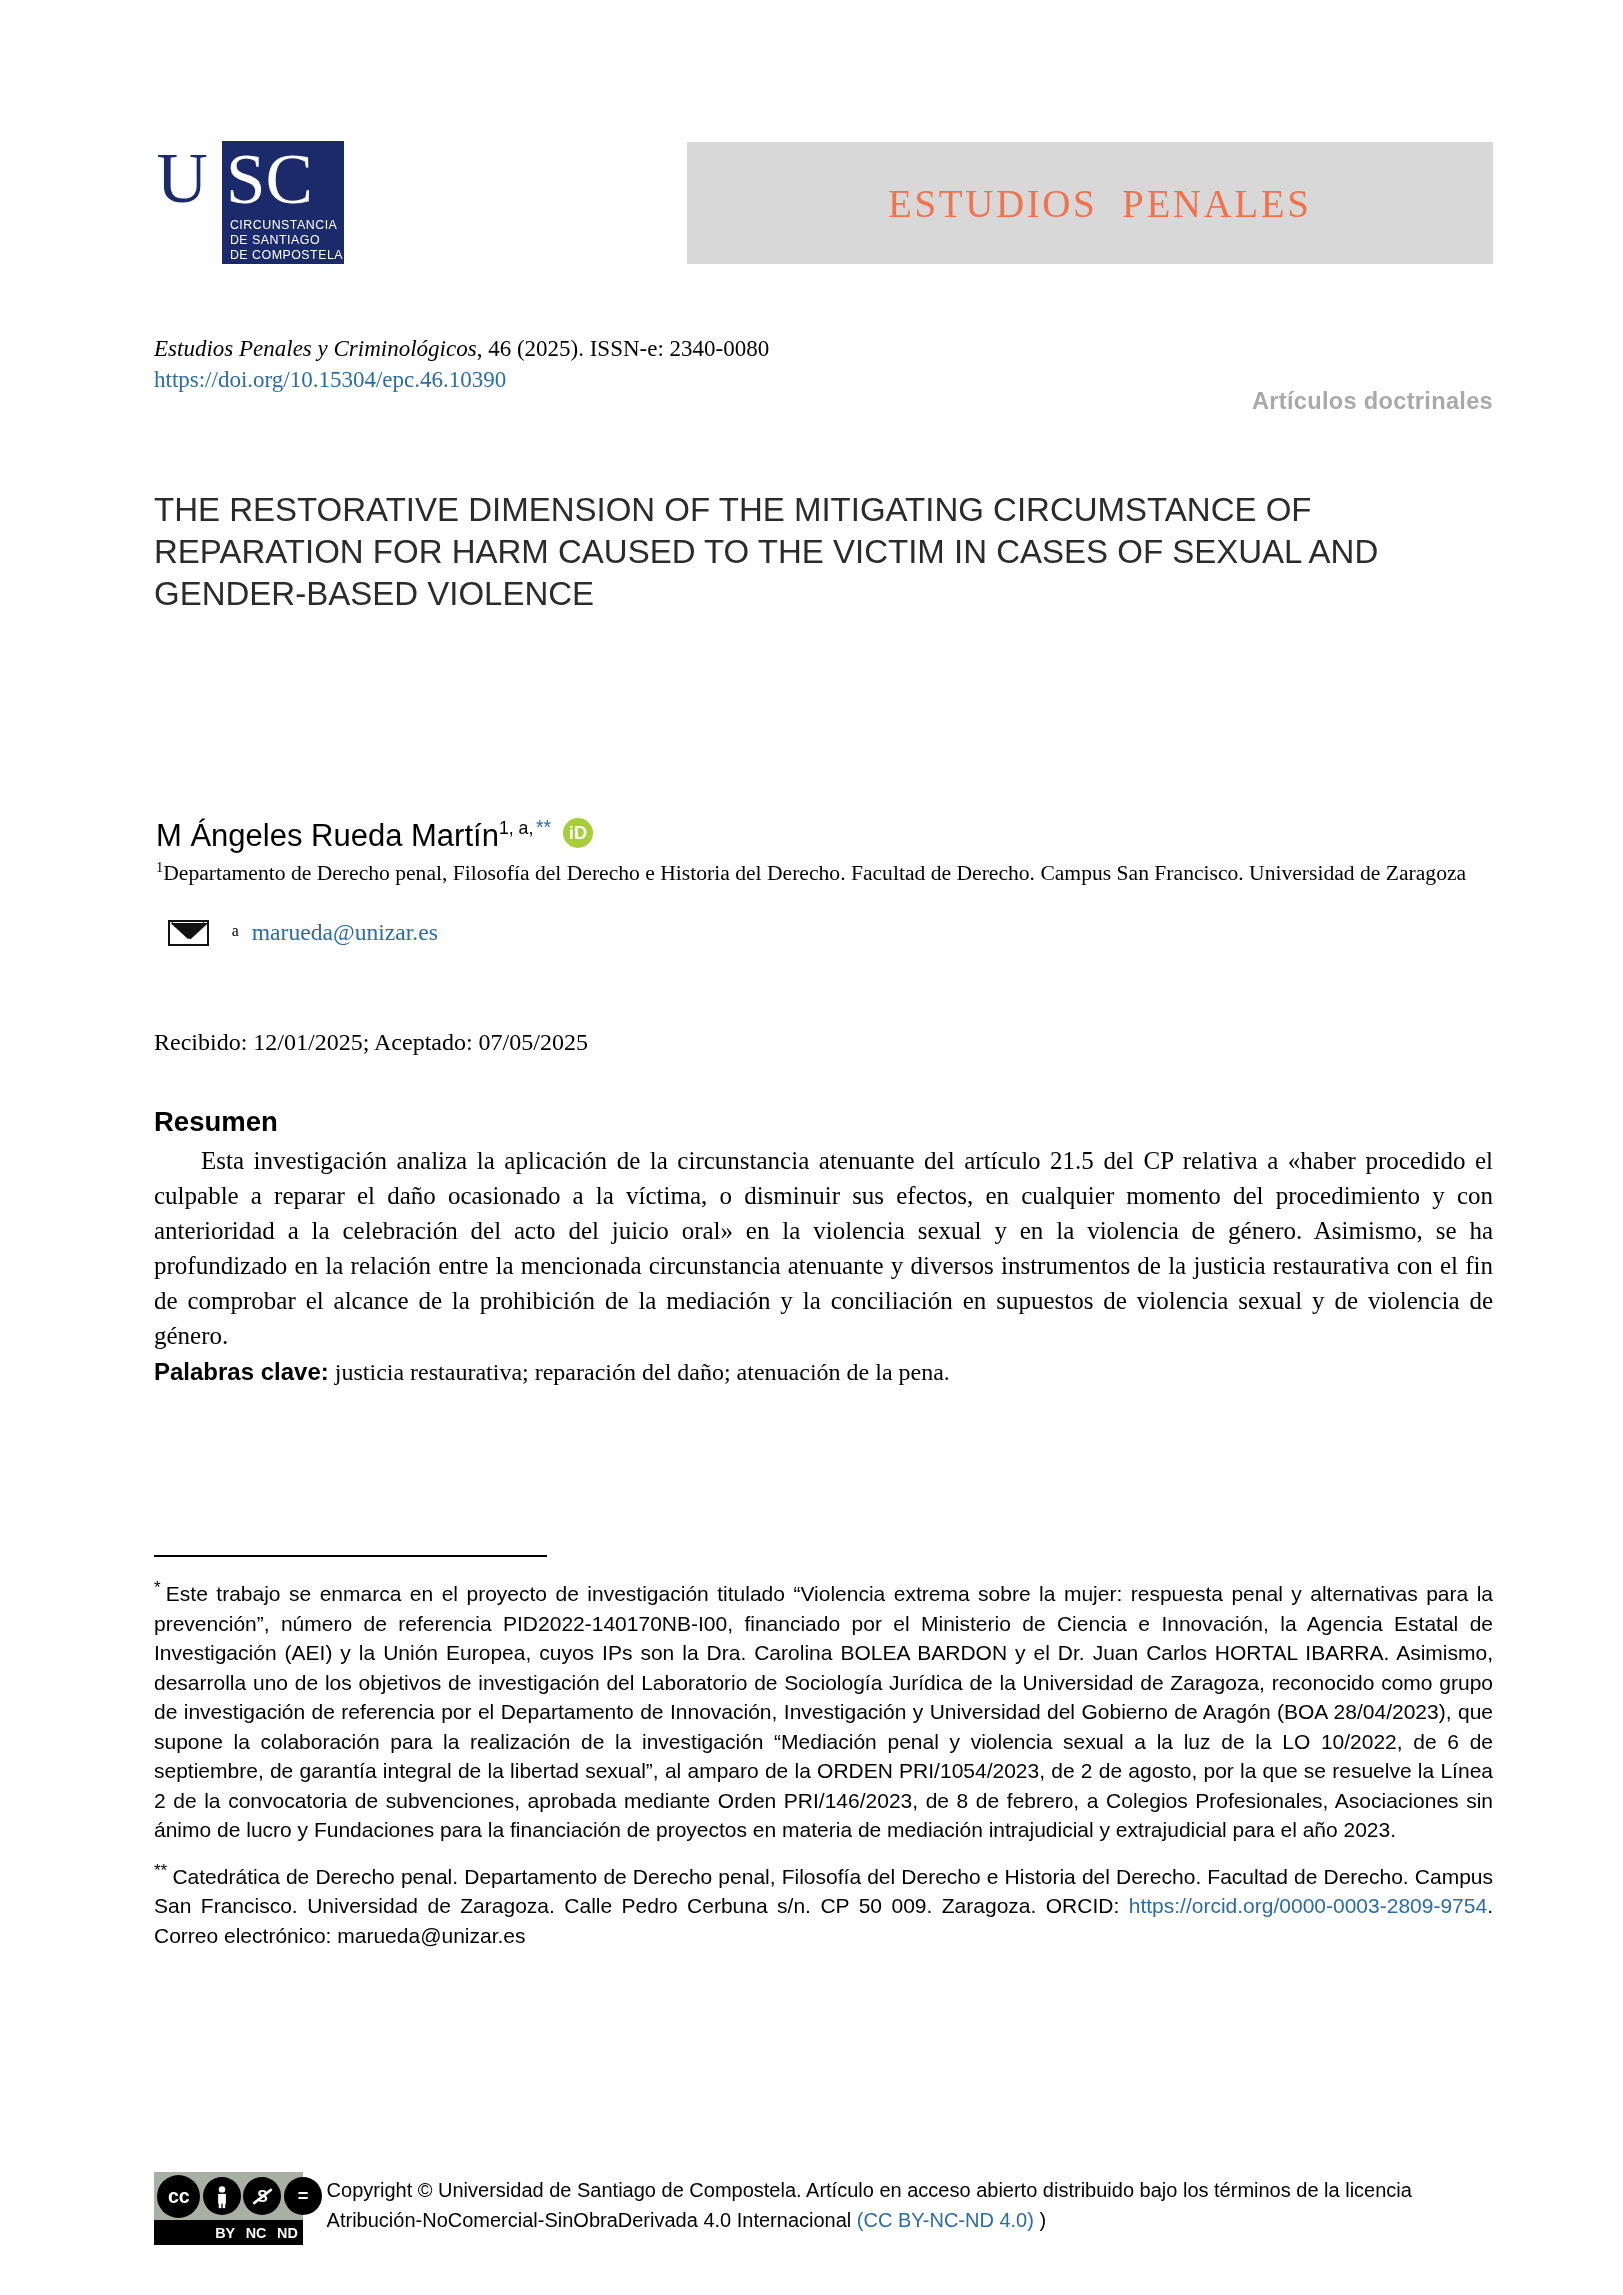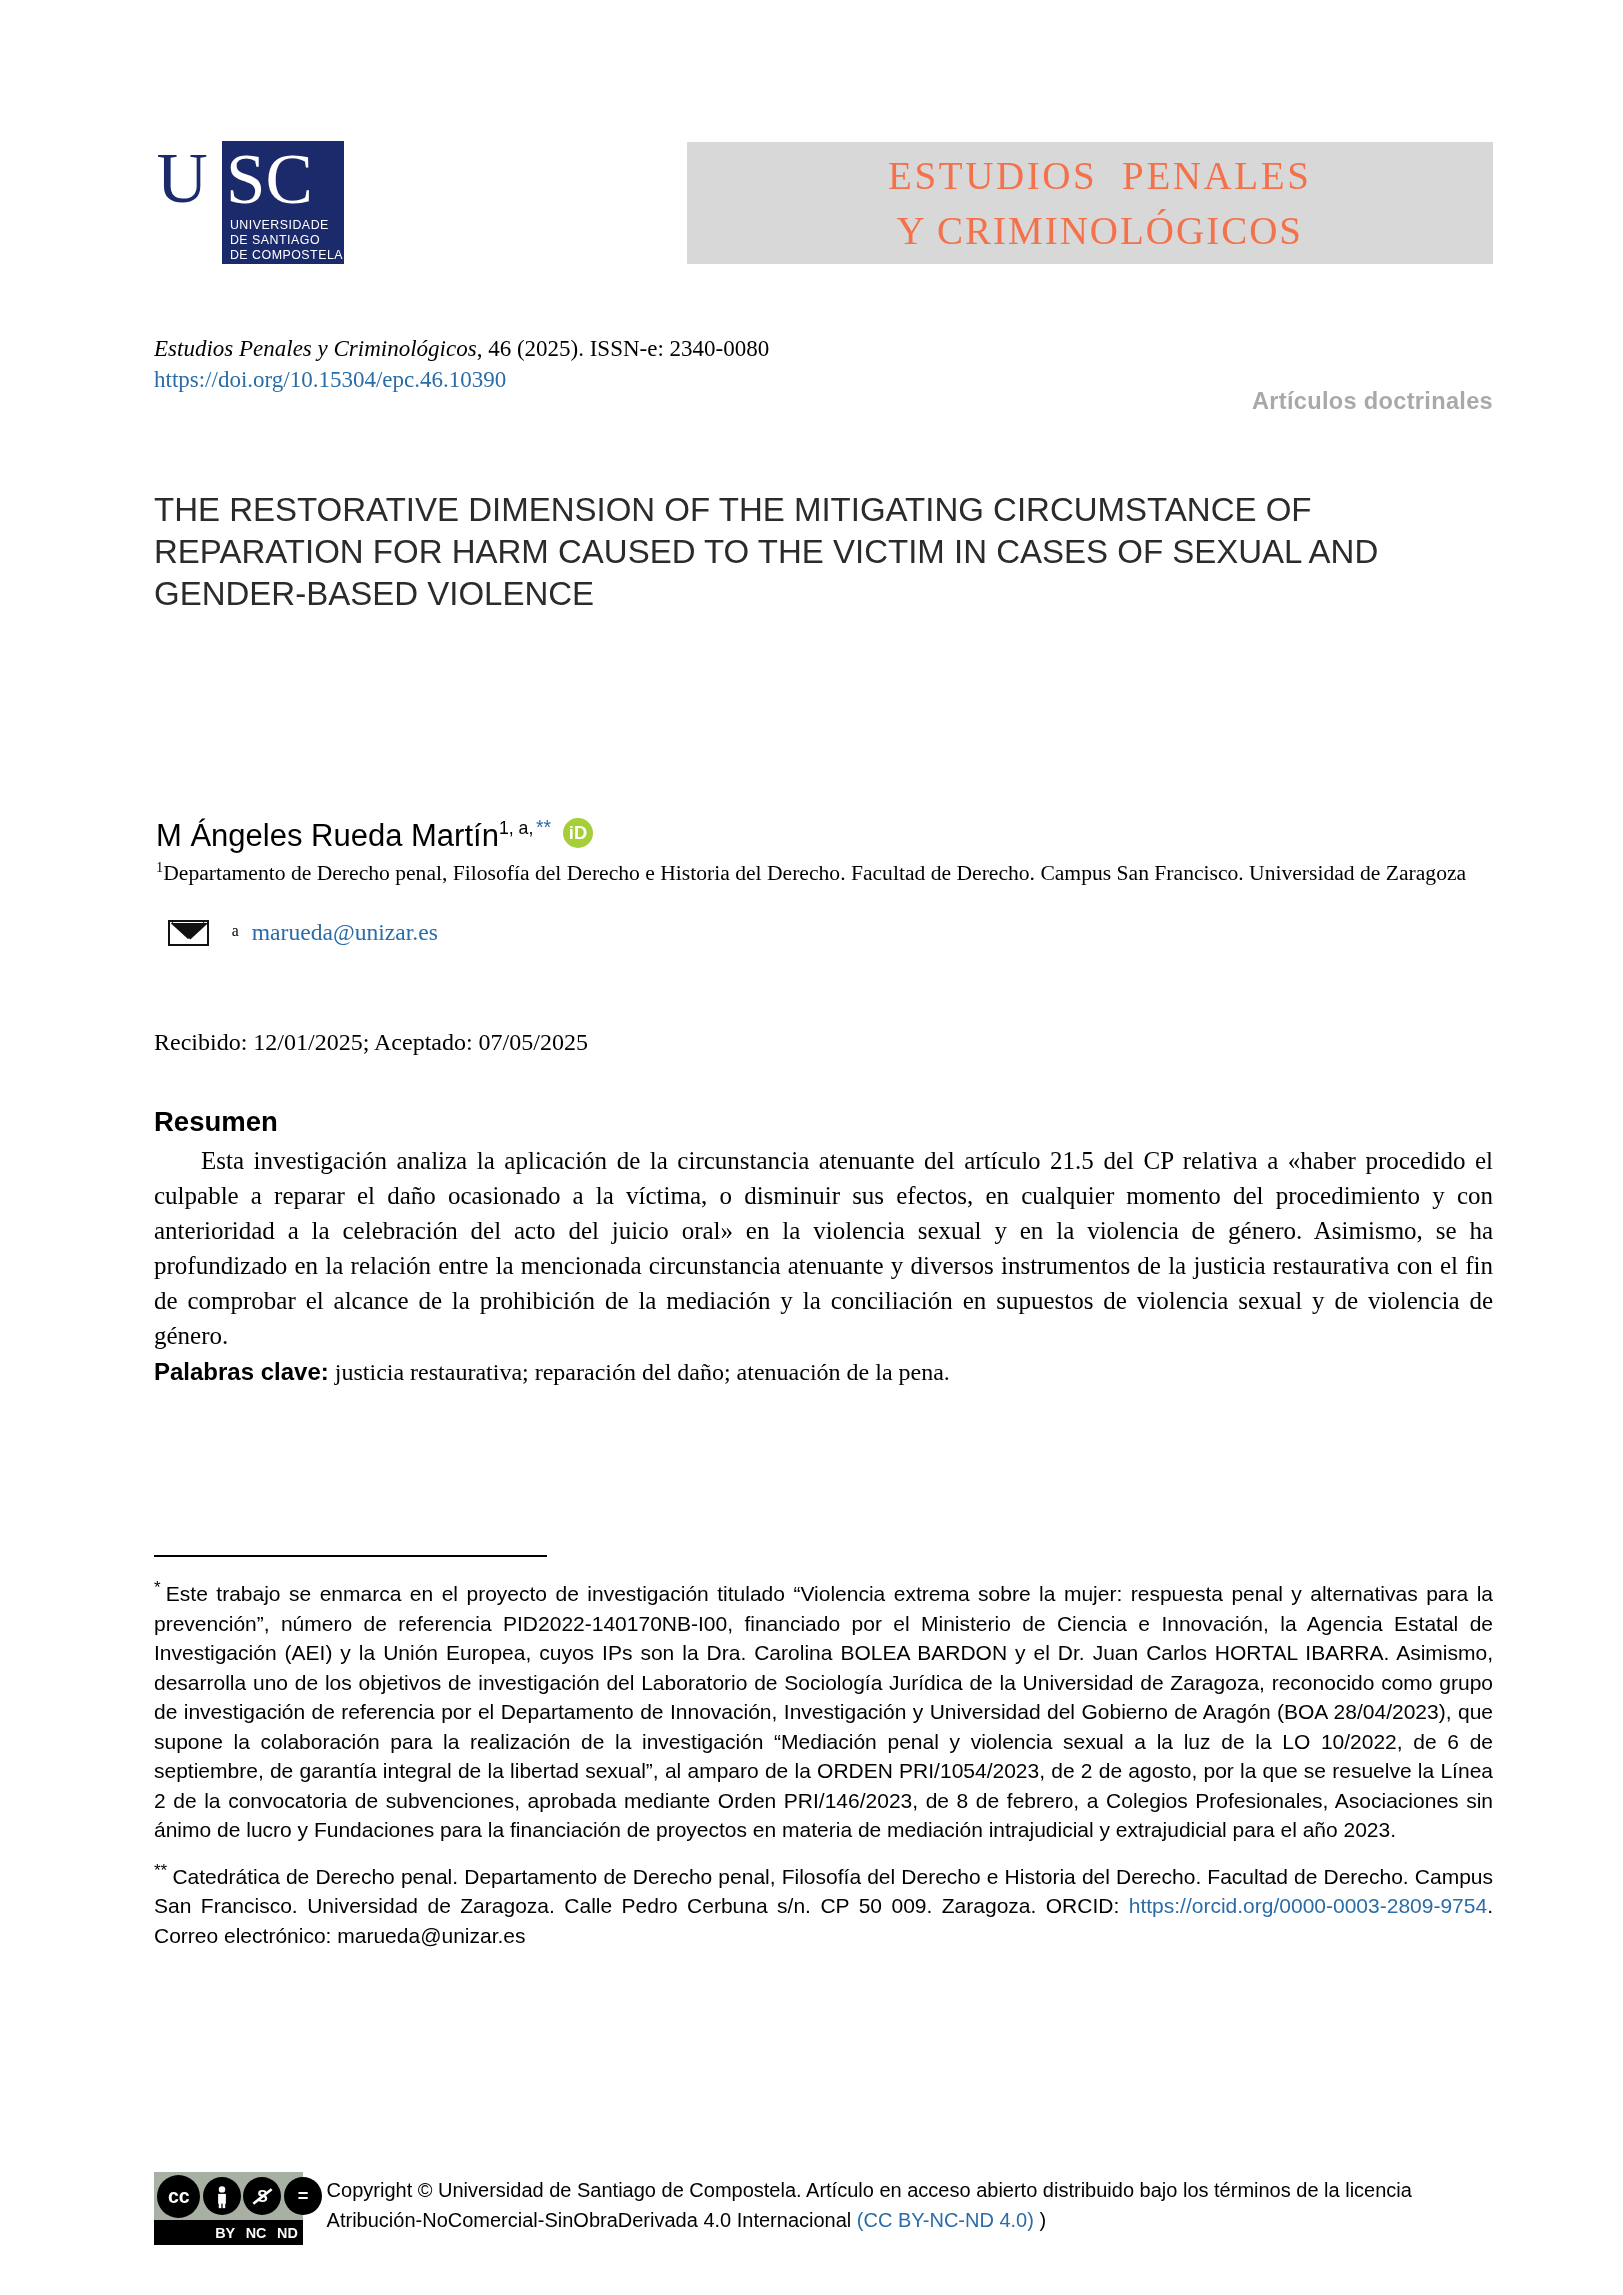--- a/index.html
+++ b/index.html
@@ -422,31 +422,30 @@
 <body>
 
 <div class="page">
 
   <div class="masthead">
     <div class="usc-logo">
       <div class="usc-u">U</div>
       <div class="usc-box">
         <div class="usc-sc">SC</div>
         <div class="usc-sub">
-          <div>UNIVERSIDADE</div>
+          <div>CIRCUNSTANCIA</div>
           <div>DE SANTIAGO</div>
           <div>DE COMPOSTELA</div>
         </div>
       </div>
     </div>
   </div>
 
   <div class="journal-banner">
     <div class="jb-line line1">ESTUDIOS  PENALES</div>
-    <div class="jb-line line2">Y CRIMINOLÓGICOS</div>
   </div>
 
   <div class="journal-meta">
     <div class="jm-line"><span class="jm-italic">Estudios Penales y Criminológicos</span><span>, 46 (2025). ISSN-e: 2340-0080</span></div>
     <a class="doi-link" href="#">https://doi.org/10.15304/epc.46.10390</a>
     <div class="section-label">Artículos doctrinales</div>
   </div>
 
   <div class="title-block">
     <h2 class="title-en">THE RESTORATIVE DIMENSION OF THE MITIGATING CIRCUMSTANCE OF REPARATION FOR HARM CAUSED TO THE VICTIM IN CASES OF SEXUAL AND GENDER-BASED VIOLENCE</h2>

